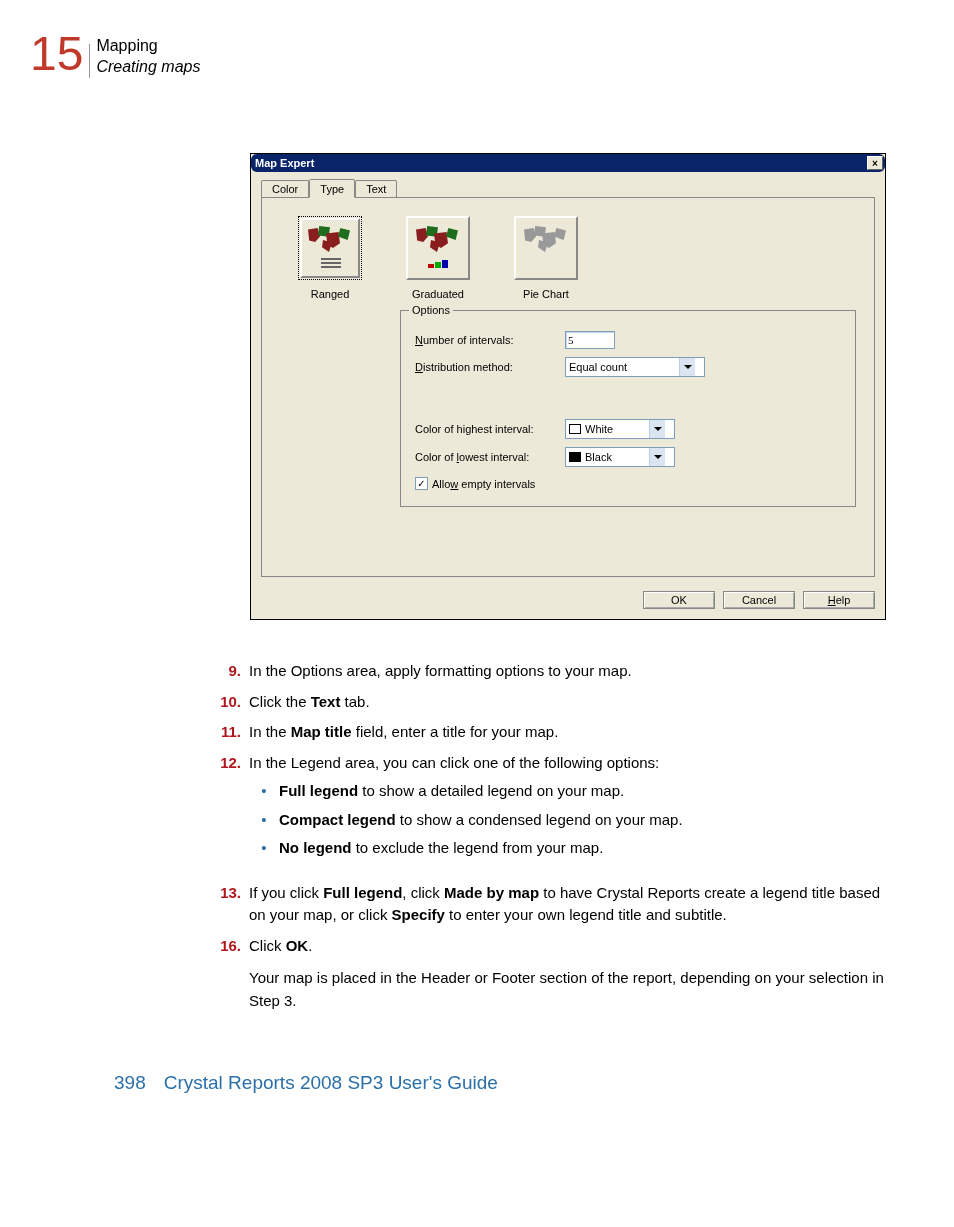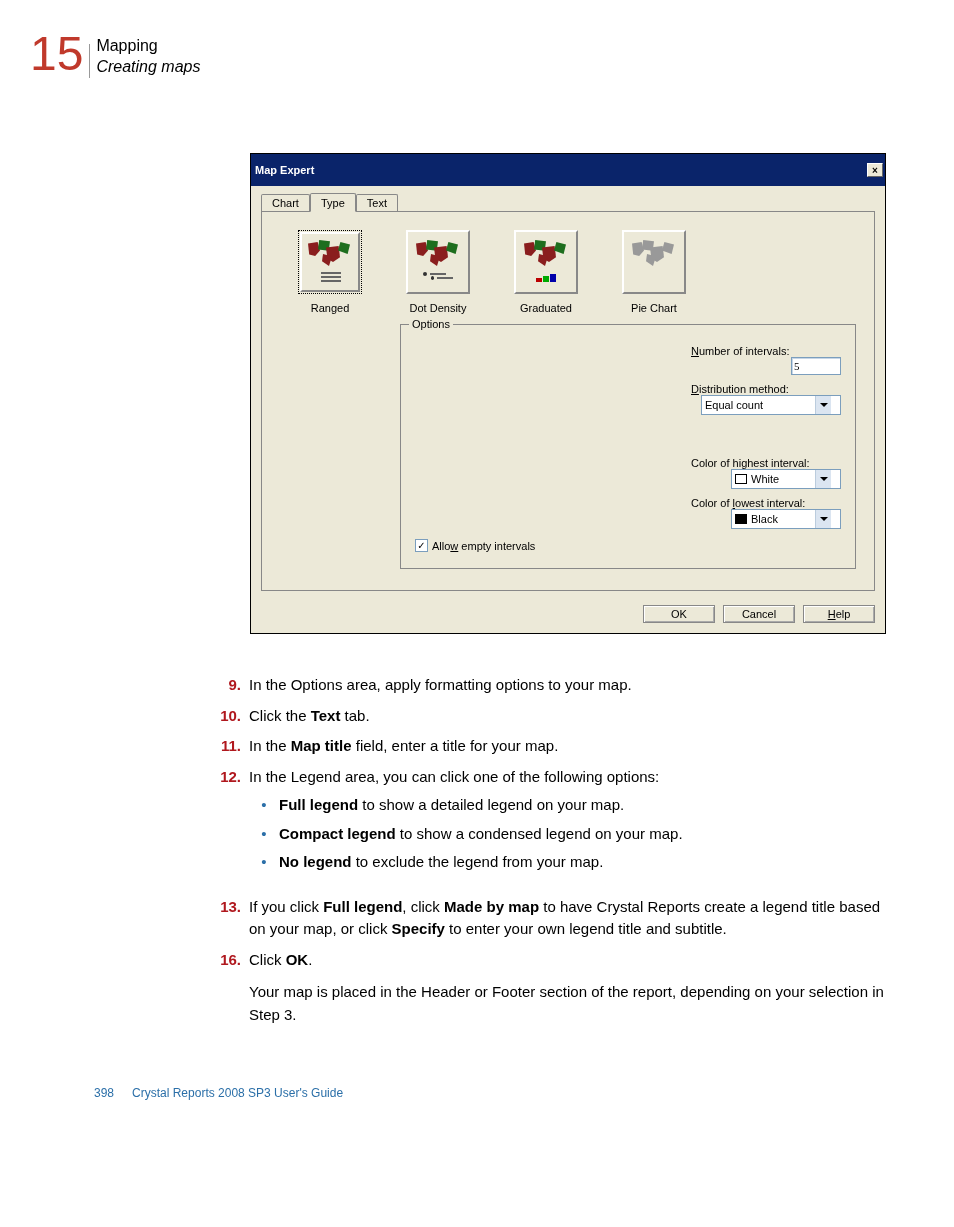--- a/index.html
+++ b/index.html
@@ -48,23 +48,24 @@
     font-family: Tahoma, "MS Sans Serif", sans-serif;
     font-size: 11px;
     background: #ece9d8;
     margin-bottom: 40px;
   }
   .titlebar {
     background: #0a246a;
     color: #fff;
     display: flex;
     align-items: center;
-    height: 32px;
+    height: 18px;
     padding: 0 2px 0 4px;
     font-weight: bold;
+    border-radius: 6px;
   }
   .titlebar-text { flex: 1; }
   .close-btn {
     width: 16px; height: 14px;
     background: #ece9d8;
     border: 1px solid #fff;
     border-right-color: #666;
     border-bottom-color: #666;
     display: flex; align-items: center; justify-content: center;
     font-family: Arial;
@@ -172,23 +173,22 @@
     position: relative;
   }
   .options-group .legend-title {
     position: absolute;
     top: -7px; left: 8px;
     background: #ece9d8;
     padding: 0 3px;
   }
   .opt-row {
     display: flex;
-    align-items: flex-end;
+    align-items: center;
     margin: 8px 0;
-    flex-direction: column;
   }
   .opt-label { width: 150px; }
   .win-input {
     font-family: Tahoma; font-size: 11px;
     border: 1px solid #7b9ebd;
     border-top-color:#7b9ebd; border-left-color:#7b9ebd;
     box-shadow: inset 1px 1px 0 #c7d6e6;
     background:#fff;
     padding: 1px 2px;
     height: 18px;
@@ -259,22 +259,22 @@
   .bold { font-weight: bold; }
   .bullets {
     margin: 6px 0 14px 0;
   }
   .bullet-row { display:flex; margin: 6px 0; }
   .bullet-dot { width: 30px; text-align:center; color:#2b6fa8; flex-shrink:0; }
   .para-block { margin-left: 42px; margin-top: 10px; margin-bottom: 10px; }
 
   .footer {
     margin-top: 50px;
-    margin-left: 64px;
-    font-size: 12px;
+    margin-left: 84px;
+    font-size: 19px;
     color: #2b6fa8;
   }
   .footer .pg { margin-right: 18px; }
 </style>
 </head>
 <body>
 
 <div class="page">
   <div class="header">
     <div class="chapter-num">15</div>
@@ -285,21 +285,21 @@
     </div>
   </div>
 
   <div class="dialog-wrap">
     <div class="titlebar">
       <span class="titlebar-text">Map Expert</span>
       <div class="close-btn">×</div>
     </div>
     <div class="dialog-body">
       <div class="tabs">
-        <div class="tab">Chart</div>
+        <div class="tab">Color</div>
         <div class="tab active">Type</div>
         <div class="tab">Text</div>
       </div>
       <div class="tab-panel">
         <div class="map-types">
           <div class="map-type">
             <div class="map-btn selected">
                 <div class="inner">
               <div class="mini-map">
                     <div class="mm-shape">
@@ -322,42 +322,20 @@
           <div class="map-type">
             <div class="map-btn">
               <div class="mini-map">
                   <div class="mm-shape">
                     <span class="p1"></span>
                     <span class="p2 green"></span>
                     <span class="p3"></span>
                     <span class="p4 green"></span>
                     <span class="p5"></span>
                   </div>
-              <div class="legend-icon">
-                    <div class="legend-dot">
-                      <div class="ln"></div>
-                    </div>
-                    <div class="legend-dot" style="margin-left:8px">
-                      <div class="ln" style="width:18px"></div>
-                    </div>
-                  </div>
-                </div>
-            </div>
-            <div class="map-type-label">Dot Density</div>
-          </div>
-          <div class="map-type">
-            <div class="map-btn">
-              <div class="mini-map">
-                  <div class="mm-shape">
-                    <span class="p1"></span>
-                    <span class="p2 green"></span>
-                    <span class="p3"></span>
-                    <span class="p4 green"></span>
-                    <span class="p5"></span>
-                  </div>
               <div class="legend-icon legend-grad"><div style="background:#b00;height:4px"></div><div style="background:#0a0;height:6px"></div><div style="background:#00a;height:8px"></div></div>
                 </div>
             </div>
             <div class="map-type-label">Graduated</div>
           </div>
           <div class="map-type">
             <div class="map-btn">
               <div class="mini-map">
                   <div class="mm-shape">
                     <span class="p1 gray"></span>

